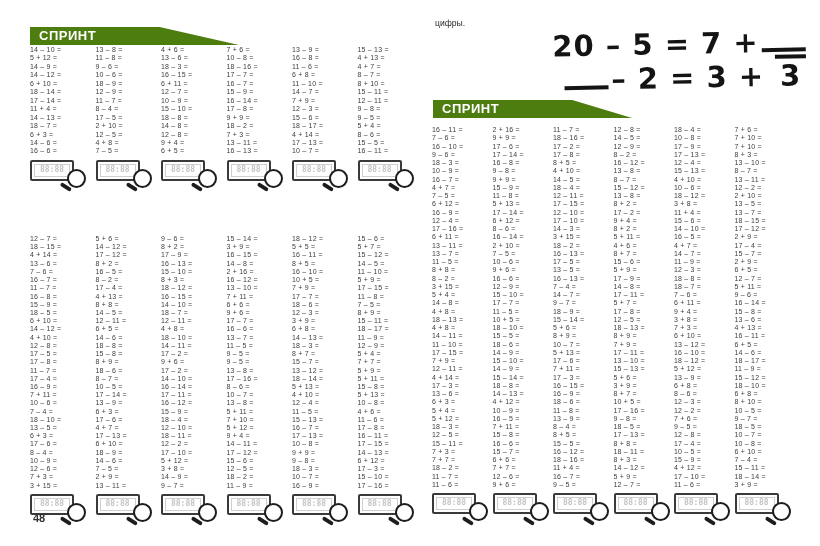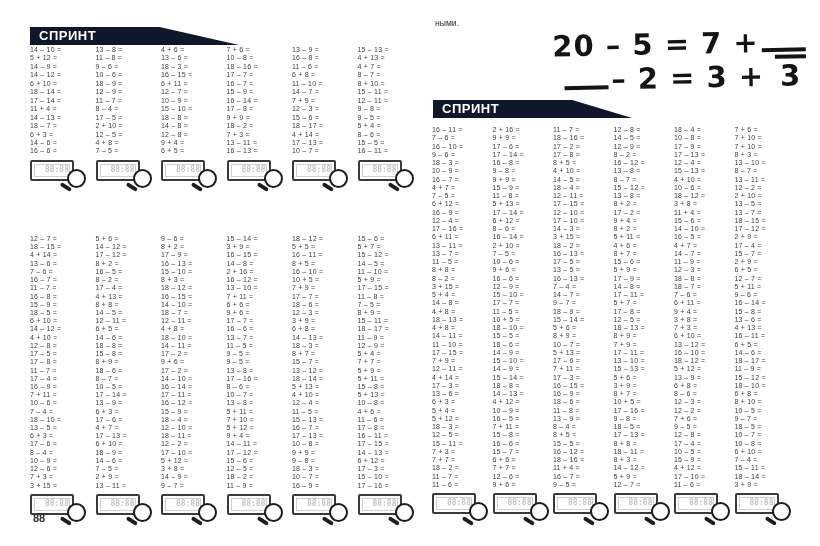--- a/index.html
+++ b/index.html
@@ -2,21 +2,21 @@
 <html><head>
 <meta charset="utf-8">
 <style>
   html,body{margin:0;padding:0;}
   body{width:820px;height:546px;background:#ffffff;position:relative;
        font-family:"Liberation Sans",sans-serif;overflow:hidden;}
   .page{position:absolute;top:0;height:546px;}
   #left-page{left:0;width:425px;}
   #right-page{left:425px;width:395px;}
 
-  .banner{background:#0f172a;color:#fff;font-weight:bold;height:18px;
+  .banner{background:#4d7c0f;color:#fff;font-weight:bold;height:18px;
           line-height:18px;padding-left:9px;letter-spacing:0.5px;
           font-size:13px;position:absolute;}
   #sprint-banner{left:30px;top:27px;width:200px;
       clip-path:polygon(0 0,62% 0,100% 100%,0 100%);}
   #middle-banner{left:30px;top:204px;width:280px;word-spacing:14px;
       clip-path:polygon(0 0,76% 0,100% 100%,0 100%);}
   #marathon-banner{left:8px;top:100px;width:190px;
       clip-path:polygon(0 0,70% 0,100% 100%,0 100%);}
 
   .grid{position:absolute;display:flex;}
@@ -31,21 +31,21 @@
   #marathon-grid .col{width:60.5px;}
   #marathon-grid .problem{line-height:8.25px;}
 
   .problem{font-size:7px;color:#3d3d3d;letter-spacing:0.2px;white-space:nowrap;}
 
   .timer{position:relative;width:40px;height:17px;border:2px solid #3a3a3a;
          border-radius:2px;background:#fff;margin-top:4px;}
   .timer-display{position:absolute;left:2px;top:2px;right:2px;bottom:2px;
          border:1px solid #cfcfcf;color:#c4c4c4;
          font-family:"DejaVu Sans Mono",monospace;font-size:8px;font-weight:bold;
-         line-height:9px;text-align:right;letter-spacing:0;overflow:hidden;}
+         line-height:9px;text-align:center;letter-spacing:0;overflow:hidden;}
   .timer-lens{position:absolute;right:-14px;bottom:-9px;width:15px;height:15px;
          border:2.5px solid #1d1d1d;border-radius:50%;background:#fff;}
   .timer-handle{position:absolute;left:-9px;bottom:-3px;width:12px;height:3.5px;
          background:#1d1d1d;transform:rotate(32deg);border-radius:2px;}
 
   .page-number{position:absolute;font-size:11px;font-weight:bold;color:#333;}
   #page-num-left{left:33px;top:512px;}
 
   #instruction{position:absolute;left:10px;top:18px;width:362px;
        font-size:8.6px;color:#2c2c2c;line-height:11px;font-weight:500;}
@@ -427,26 +427,26 @@
         <div class="problem">17 – 16 =</div>
         <div class="timer">
           <div class="timer-display">88:88</div>
           <div class="timer-lens">
             <div class="timer-handle"></div>
           </div>
         </div>
       </div>
     </div>
 
-  <div class="page-number" id="page-num-left">88</div>
+  <div class="page-number" id="page-num-left">48</div>
 </div>
 
 <div class="page" id="right-page">
   <div id="instruction">
-    <div>ными.</div>
+    <div>цифры.</div>
   </div>
 
   <div id="equations">
     <div><span>20 – 5 = 7 +</span><span class="blank"></span></div>
     <div><span class="blank2"></span><span>– 2 = 3 +</span> <span class="overline">3</span></div>
   </div>
 
   <div class="banner" id="marathon-banner">
     <span>СПРИНТ</span>
   </div>

